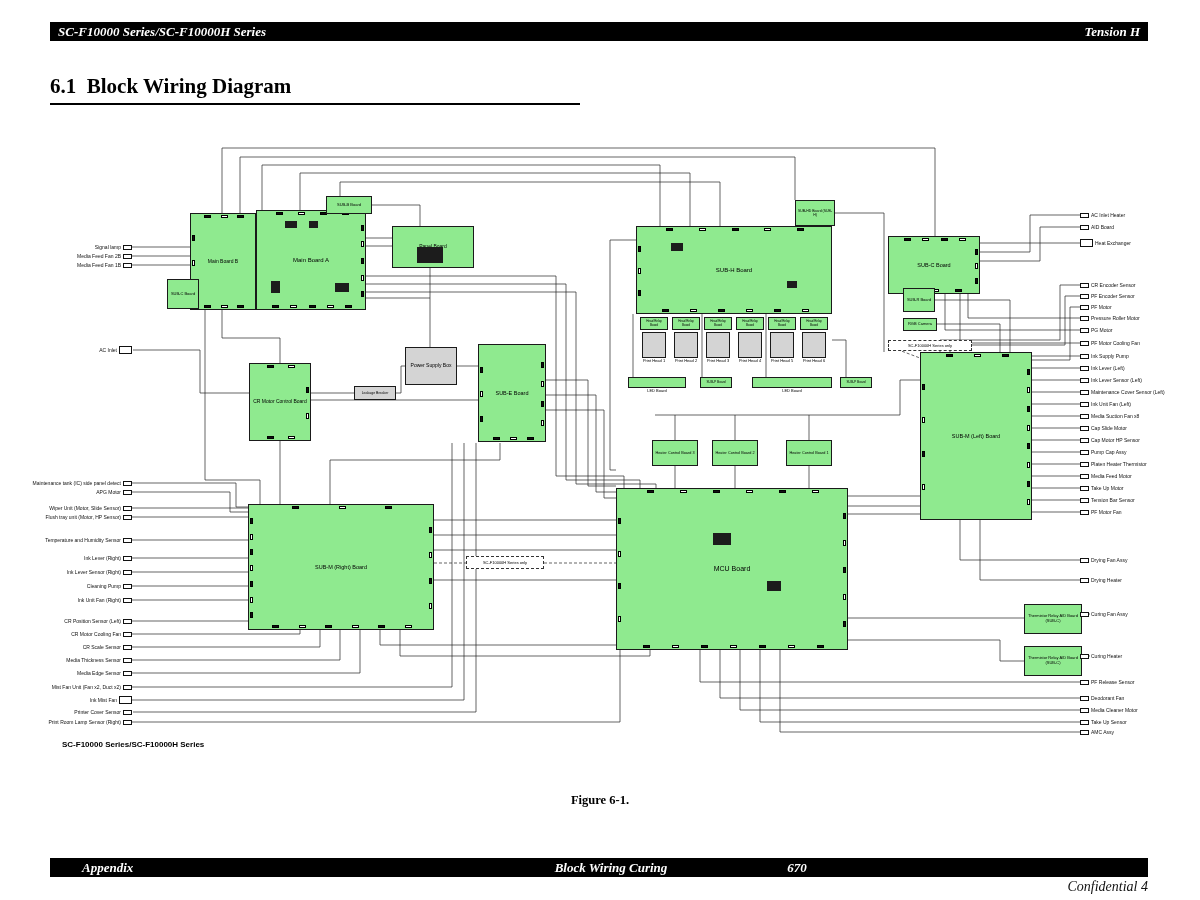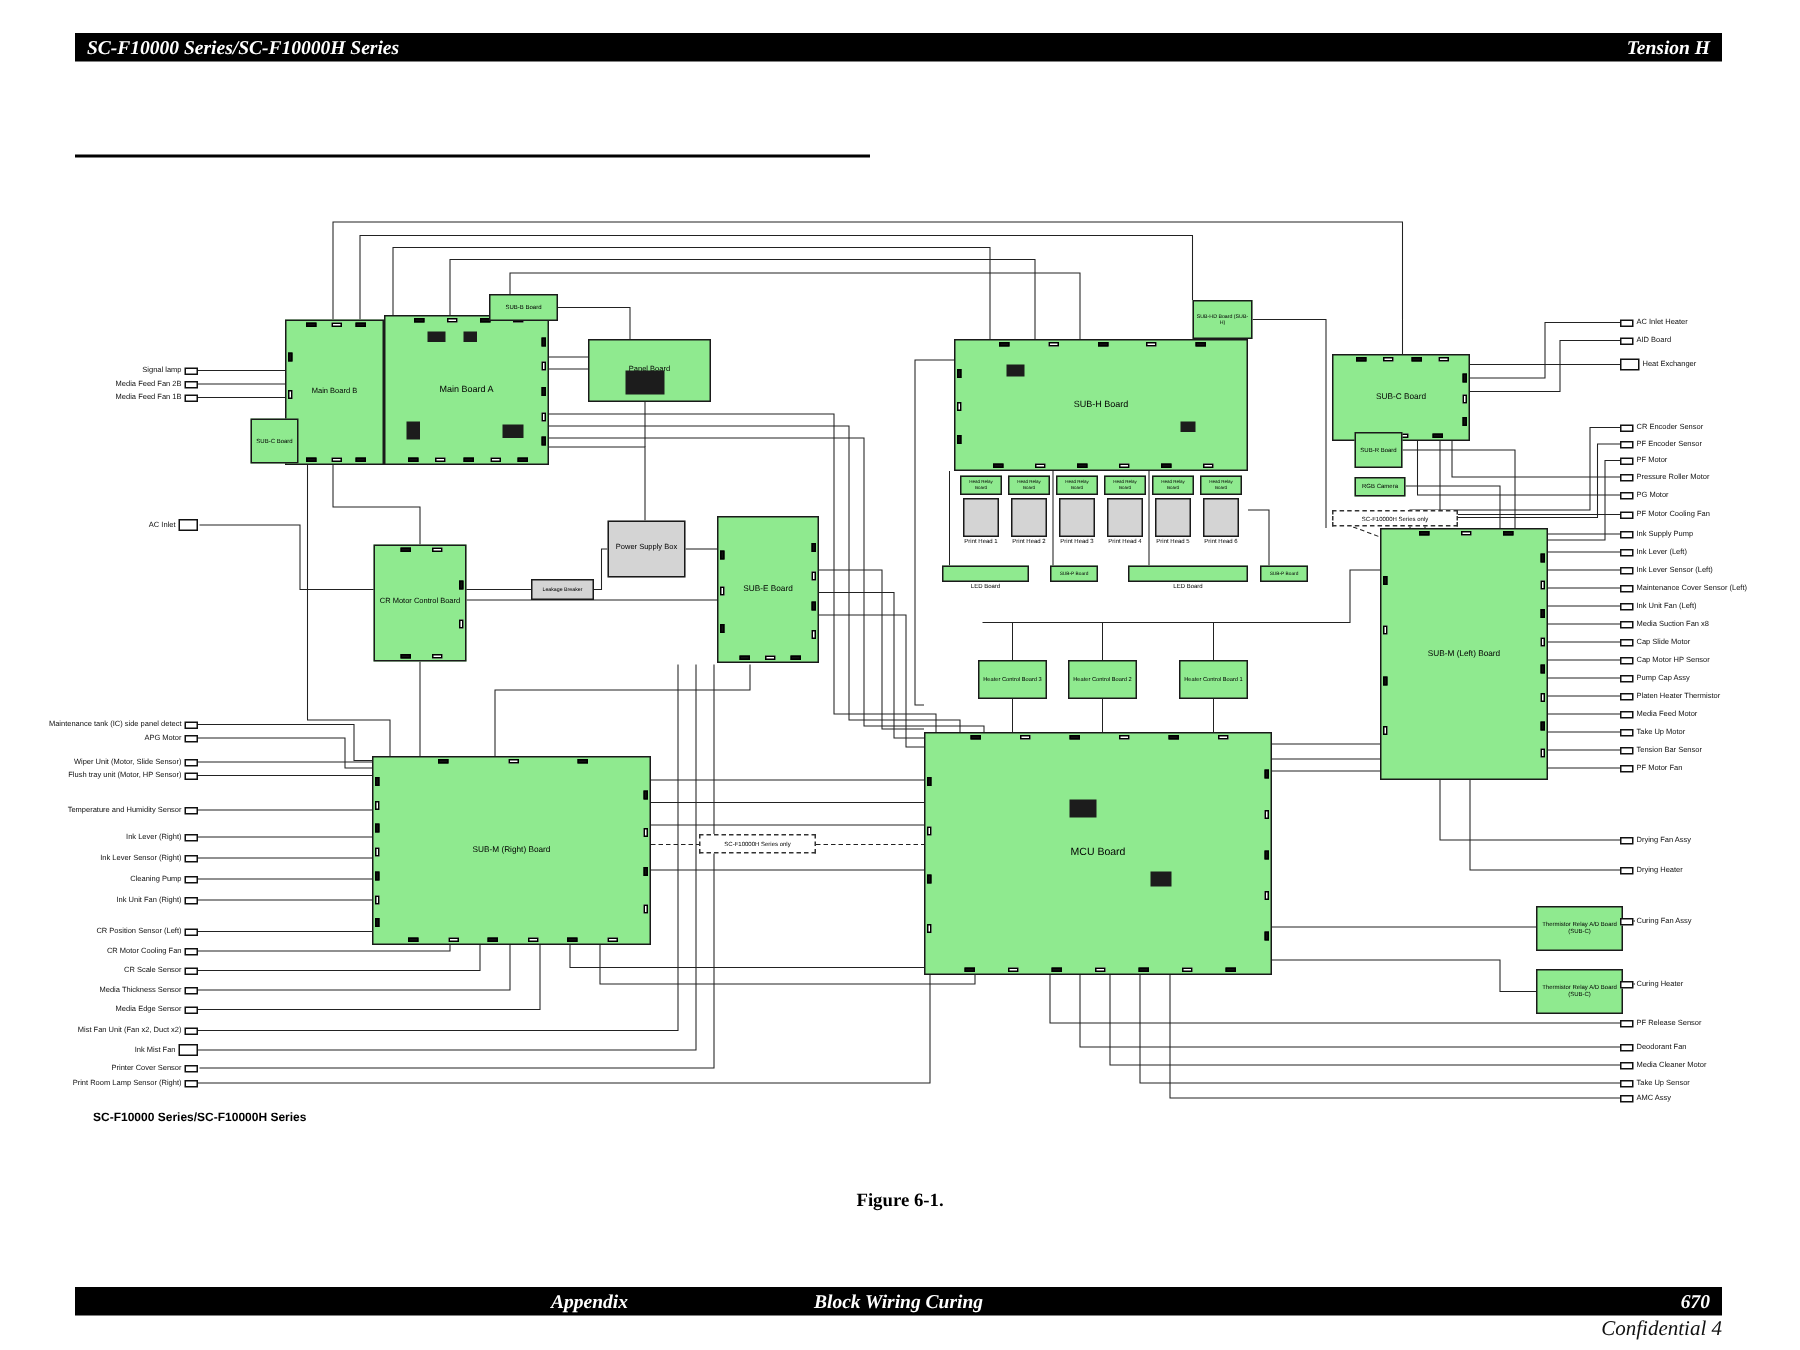--- a/index.html
+++ b/index.html
@@ -3,23 +3,23 @@
 <meta charset="utf-8">
 <style>
   html,body { margin:0; padding:0; background:#ffffff; }
   .page { position:relative; width:1200px; height:900px; background:#fff; overflow:hidden;
           font-family:"Liberation Sans", sans-serif; }
   .bar { position:absolute; left:50px; width:1098px; height:19px; background:#000; color:#fff;
          font-family:"Liberation Serif", serif; font-style:italic; font-weight:bold; font-size:13px;
          display:flex; align-items:center; box-sizing:border-box; padding:0 8px; }
   .header-bar { top:22px; justify-content:space-between; }
   .footer-bar { top:858px; }
-  .footer-bar .fl { flex:1; text-align:right; }
+  .footer-bar .fl { flex:1; text-align:left;margin-left:24px; }
   .footer-bar .fc { flex:1; text-align:center; }
-  .footer-bar .fr { flex:1; text-align:right; }
+  .footer-bar .fr { flex:1; }
   .title { position:absolute; left:50px; top:74px; font-family:"Liberation Serif", serif;
            font-weight:bold; font-size:21px; color:#000; white-space:pre; }
   .title-underline { position:absolute; left:50px; top:103px; width:530px; height:1.5px; background:#000; }
   .fig-caption { position:absolute; left:0; top:793px; width:1200px; text-align:center;
                  font-family:"Liberation Serif", serif; font-weight:bold; font-size:12.5px; }
   .confidential { position:absolute; right:52px; top:879px; font-family:"Liberation Serif", serif;
                   font-style:italic; font-size:14px; color:#111; }
   .diagram-note { position:absolute; left:62px; top:740px; font-size:8px; font-weight:bold; color:#000; }
 
   svg.wires { position:absolute; left:0; top:0; }
@@ -49,20 +49,21 @@
 </head>
 <body>
 
 <div class="page">
 
   <div class="bar header-bar">
     <span>SC-F10000 Series/SC-F10000H Series</span>
     <span>Tension H</span>
   </div>
 
+  <div class="title">6.1  Block Wiring Diagram</div>
   <div class="title-underline"></div>
 
   <svg id="wires-svg" class="wires" width="1200" height="900">
       <polyline points="222,213 222,148 935,148 935,236"></polyline>
       <polyline points="240,213 240,157 795,157 795,200"></polyline>
       <polyline points="262,210 262,165 660,165 660,226"></polyline>
       <polyline points="300,210 300,173 690,173 690,226"></polyline>
       <polyline points="340,196 340,182 720,182 720,226"></polyline>
       <polyline points="133,350 200,350 200,393 354,393"></polyline>
       <polyline points="396,393 401,393 401,366 405,366"></polyline>

